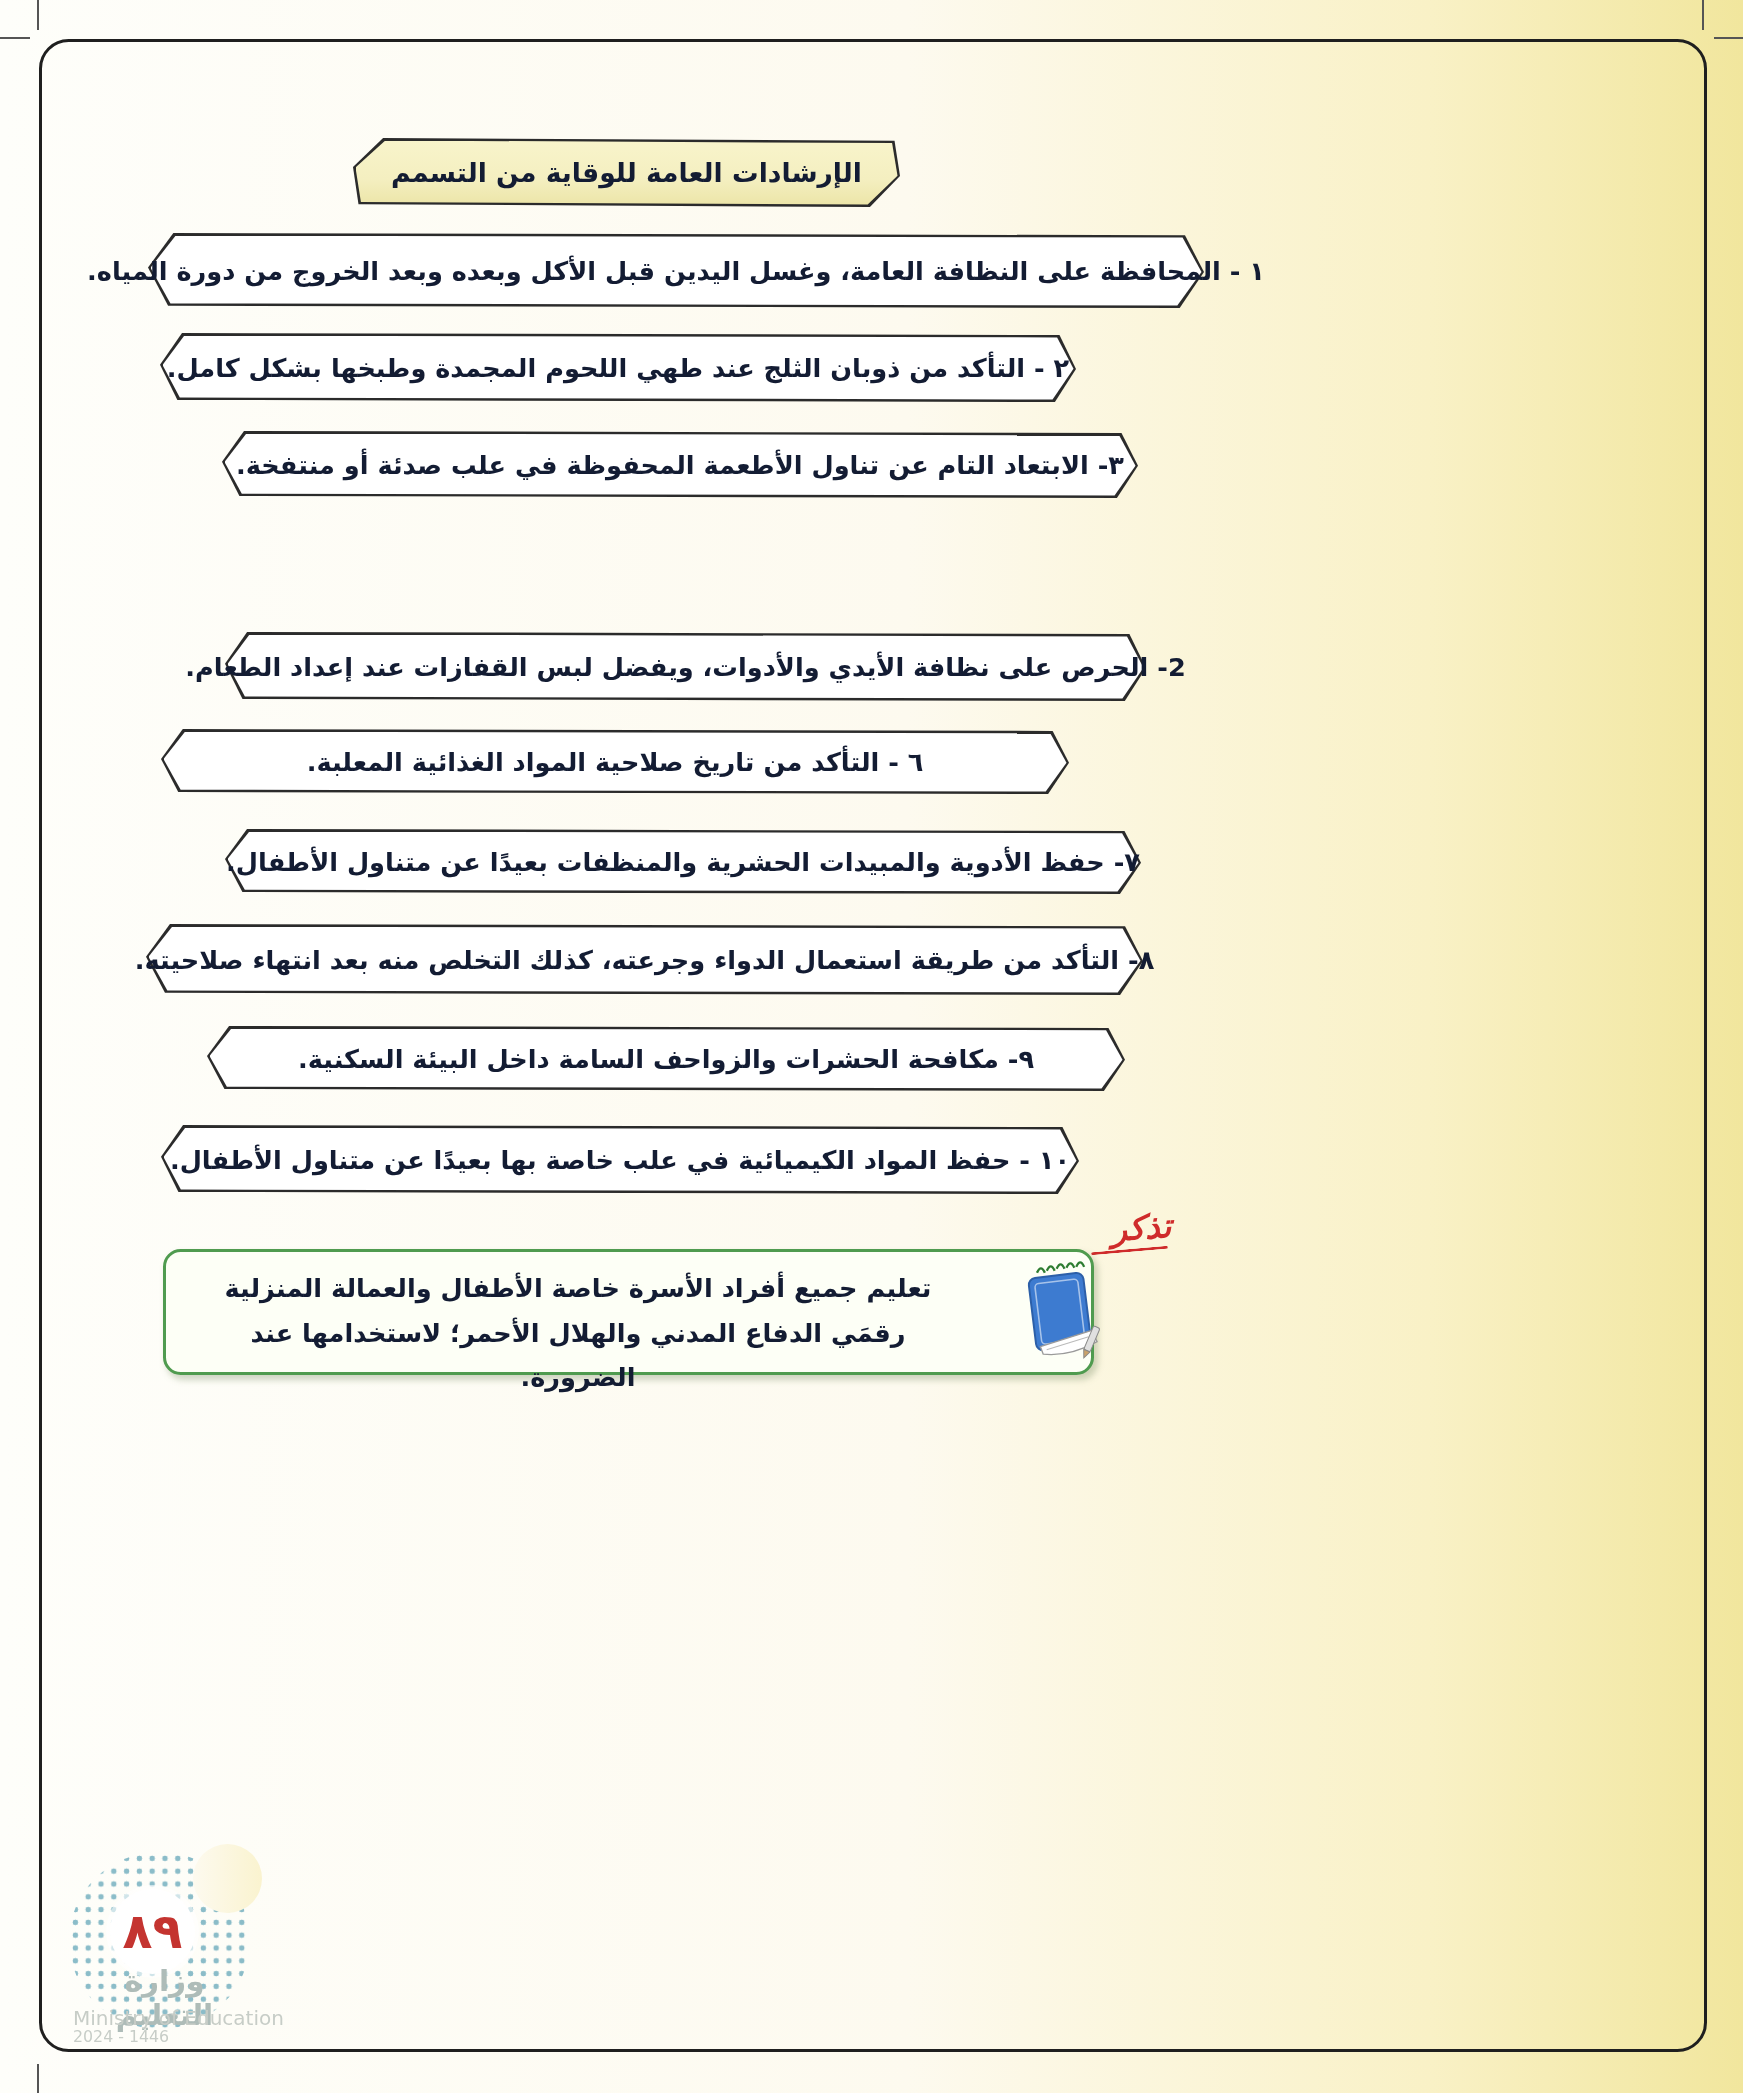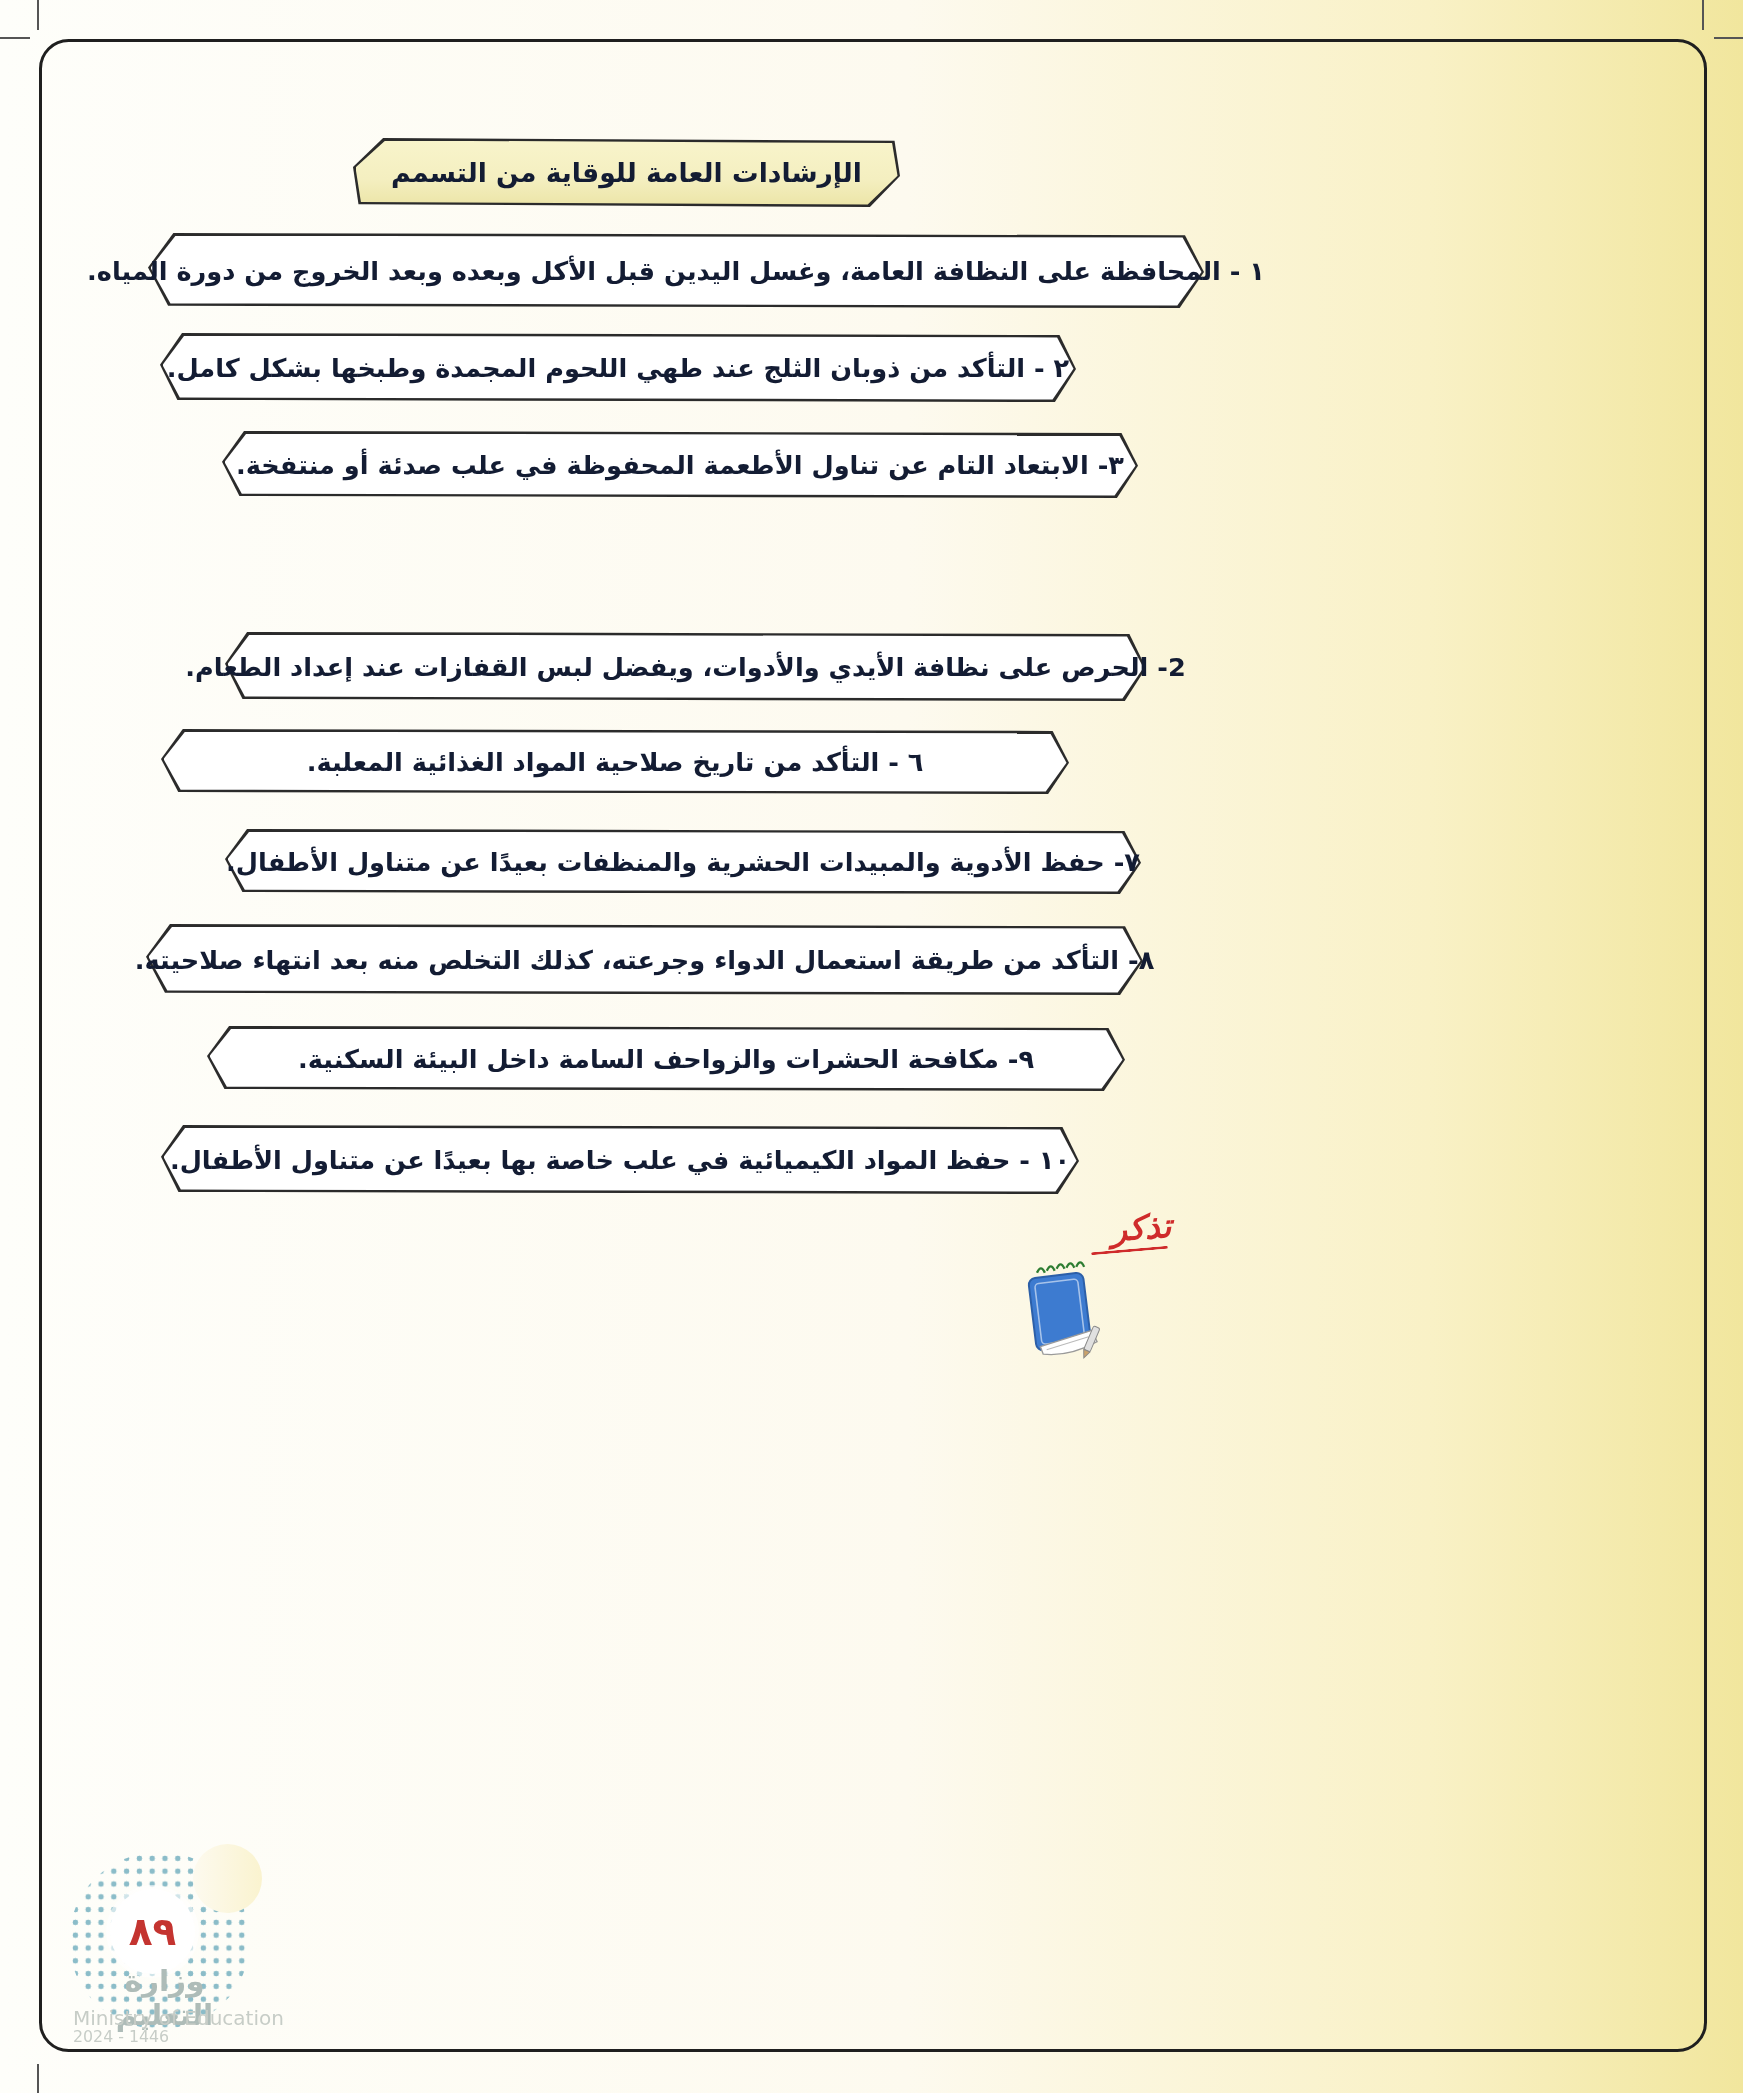--- a/index.html
+++ b/index.html
@@ -83,21 +83,21 @@
   }
   .logo-cut{
     position:absolute;left:193px;top:1844px;width:69px;height:69px;border-radius:50%;
     background:linear-gradient(90deg,#fdfaef,#faf3cf);
   }
   .page-number-circle{
     position:absolute;left:110px;top:1889px;width:85px;height:85px;border-radius:50%;
     background:#ffffff;display:flex;align-items:center;justify-content:center;
     box-shadow:0 0 0 3.9px rgba(255,255,255,.6);
   }
-  .page-number{color:var(--c-page-number-red,#c43430);font-weight:bold;font-size:39px;direction:rtl;}
+  .page-number{color:var(--c-page-number-red,#c43430);font-weight:bold;font-size:49px;direction:rtl;}
   .ministry-ar{
     position:absolute;left:71px;top:1964px;width:187px;text-align:center;
     color:#aebcb8;font-weight:bold;font-size:29.6px;direction:rtl;
   }
   .ministry-en{
     position:absolute;left:73px;top:2006px;color:var(--c-footer-gray,#c7cdc7);font-size:20px;
   }
   .ministry-years{
     position:absolute;left:73px;top:2027px;color:var(--c-footer-gray,#c7cdc7);font-size:15.8px;
   }
@@ -172,20 +172,23 @@
 
   <div class="banner" style="left:161px;top:1125px;width:918px;height:69px;">
     <div class="shape border-layer"></div>
     <div class="shape fill-layer"></div>
     <div class="banner-text">١٠ - حفظ المواد الكيميائية في علب خاصة بها بعيدًا عن متناول الأطفال.</div>
   </div>
 
   <div class="remember-label">تذكر</div>
   <div class="remember-underline"></div>
 
+  <div class="note-box">
+    <div class="note-text">تعليم جميع أفراد الأسرة خاصة الأطفال والعمالة المنزلية رقمَي الدفاع المدني والهلال الأحمر؛ لاستخدامها عند الضرورة.</div>
+  </div>
 
   <div class="notebook-wrap">
     <svg width="95" height="108" viewBox="0 0 96 110">
 
       <g stroke="#2e7d32" stroke-width="2.4" fill="none">
         <path d="M20 14 q4 -9 8 0"></path>
         <path d="M30 12 q4 -9 8 0"></path>
         <path d="M40 10 q4 -9 8 0"></path>
         <path d="M50 9 q4 -9 8 0"></path>
         <path d="M60 8 q4 -9 8 0"></path>

